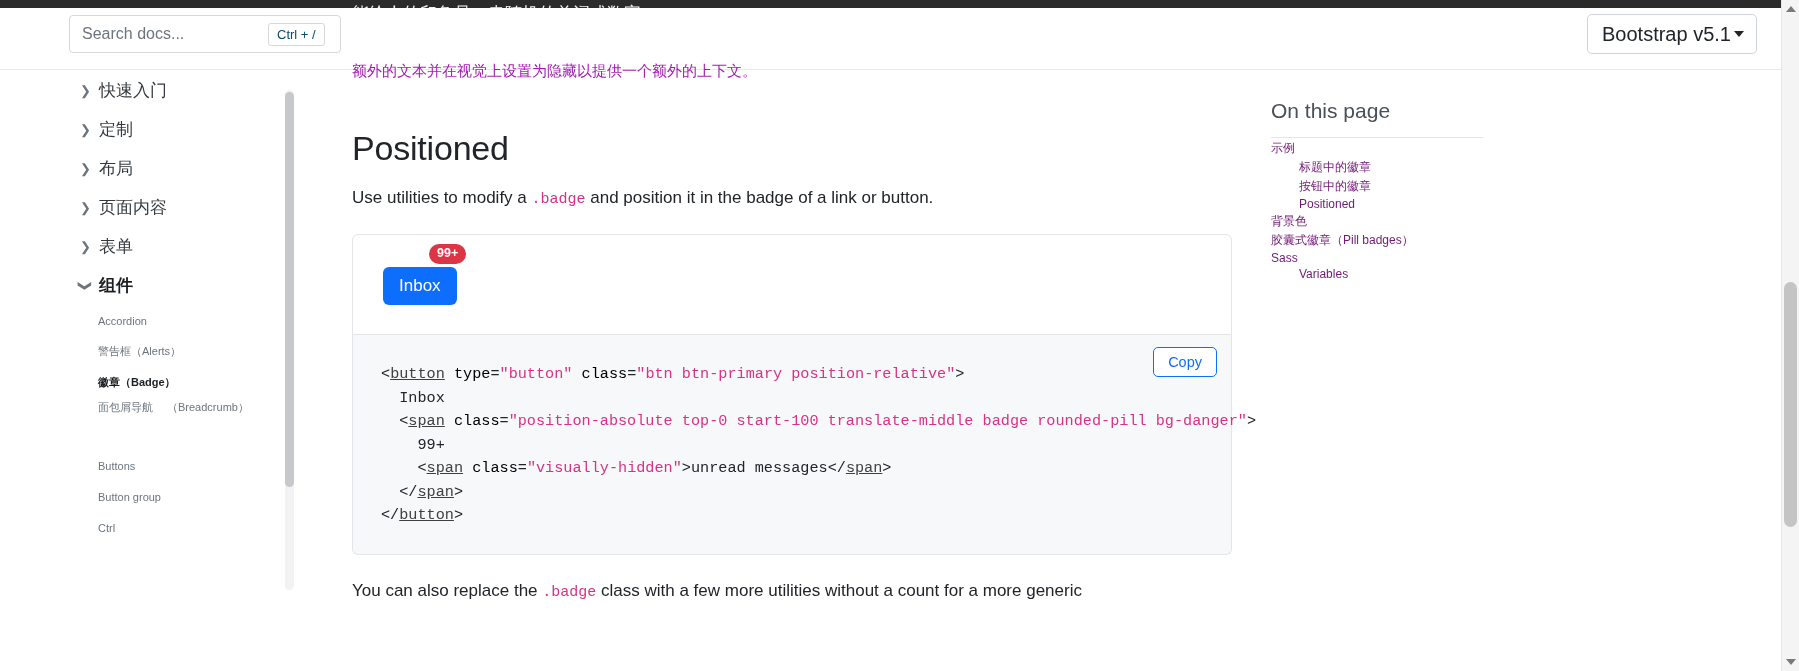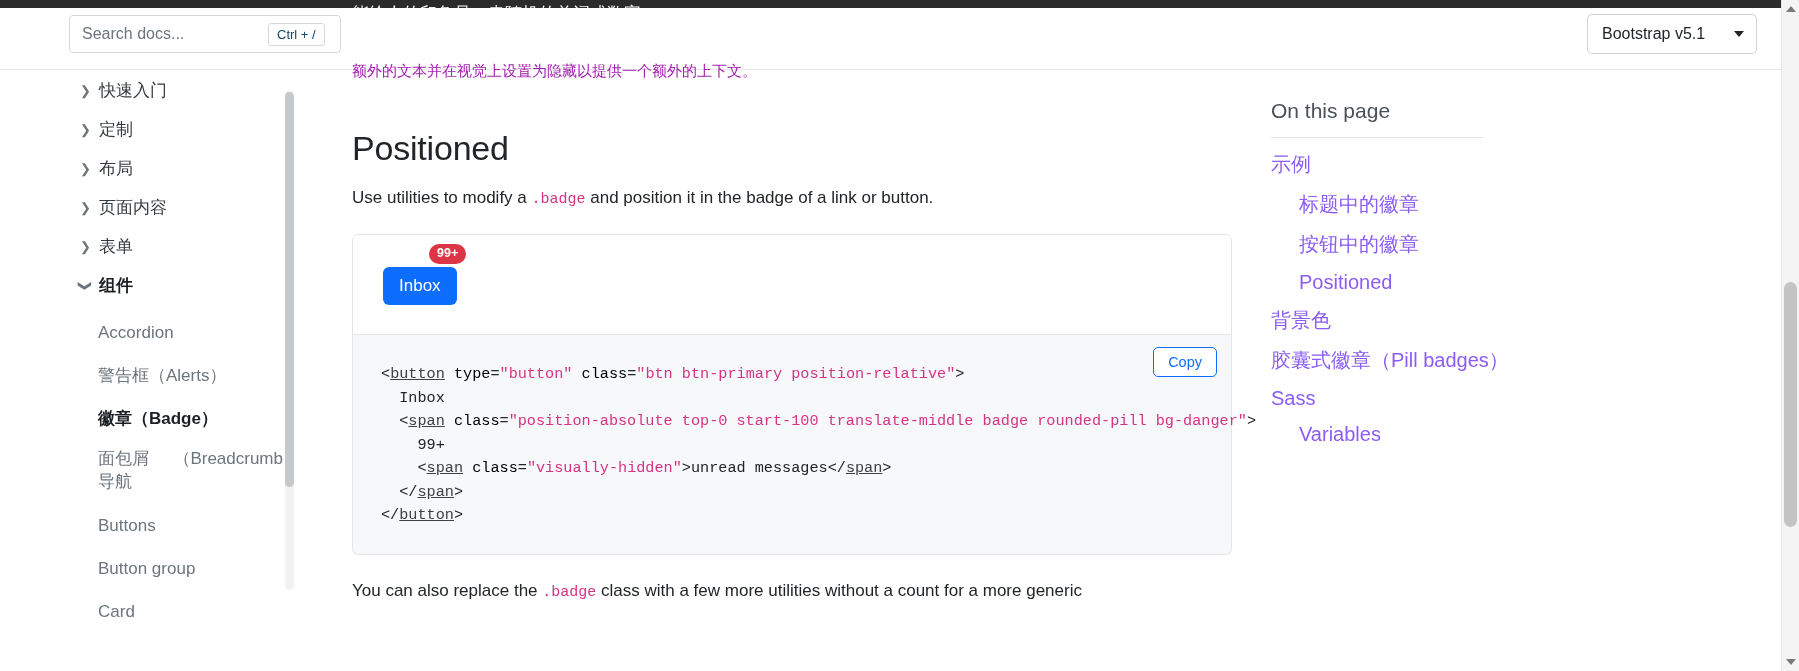--- a/index.html
+++ b/index.html
@@ -49,21 +49,21 @@
     background: #fff; white-space: nowrap; text-align: right;
   }
 
   .version-select {
     position: absolute; top: 14px; right: 42px;
     width: 170px; height: 40px;
     border: 1px solid #ced4da; border-radius: 5px;
     background: #fff;
     display: flex; align-items: center; justify-content: space-between;
     padding: 0 12px 0 14px;
-    font-size: 16px; color: #212529;
+    font-size: 20px; color: #212529;
     z-index: 45;
   }
   .caret { width: 0; height: 0; border-left: 5px solid transparent; border-right: 5px solid transparent; border-top: 6px solid #212529; }
 
   
   .faded-line { position: absolute; left: 352px; font-size: 17px; color: #f0f1f2; white-space: nowrap; z-index: 30; }
   .faded-1 { top: 2px; }
   .faded-2 { top: 44px; }
 
   .visible-line {
@@ -79,21 +79,21 @@
   .nav-section {
     display: flex; align-items: center; gap: 9px;
     padding: 0 0 0 80px; height: 39px;
     font-size: 17px; color: #343a40;
   }
   .nav-section.active { font-weight: bold; color: #1b1f23; }
   .chev { font-size: 13px; color: #6c757d; line-height: 1; width: 10px; display:inline-block;}
   .chev.open { transform: rotate(90deg); display:inline-block; }
   .nav-child {
     padding-left: 98px; height: 31px; display: flex; align-items: center;
-    font-size: 17px; color: #6c757d; margin-top: 12px;
+    font-size: 11px; color: #6c757d;
   }
   .nav-child.active { color: #1b1f23; font-weight: bold; }
   .nav-child.two-line { height: 52px; align-items: flex-start; padding-top: 2px; line-height: 1.35; flex-direction: row;}
   .nav-child .l2 { padding-left: 14px; }
 
   .sb-track {
     position: absolute; left: 285px; top: 90px; width: 9px; height: 500px;
     background: #f2f2f3; border-radius: 5px;
   }
   .sb-thumb {
@@ -149,21 +149,21 @@
   .t-attr { color: #000000; }
   .t-str  { color: #d63384; }
   .t-pun  { color: #212529; }
 
   p.after-p { font-size: 17px; color: #212529; margin: 26px 0 0 0; }
 
   
   .toc { position: absolute; top: 71px; left: 1271px; width: 260px; }
   .toc-title { font-size: 21px; color: #495057; margin: 28px 0 0 0; font-weight: normal; }
   .toc-rule { border-top: 1px solid #e3e5e8; margin-top: 14px; width: 212px; }
-  .toc-item { font-size: 20px; color: #8b5cf6; margin-top: 13px; }
+  .toc-item { font-size: 12px; color: #701a75; margin-top: 2px; }
   .toc-item.sub { padding-left: 28px; }
 
   
   .page-sb-track { position: absolute; top: 0; right: 0; width: 18px; height: 671px; background: #f4f4f4; border-left:1px solid #e6e6e6;}
   .page-sb-thumb { position: absolute; right: 2px; top: 282px; width: 13px; height: 245px; background: #c4c4c4; border-radius: 7px; }
   .page-sb-arrow { position: absolute; right: 3px; width: 0; height: 0; border-left: 5px solid transparent; border-right: 5px solid transparent; }
   .sb-up { top: 6px; border-bottom: 6px solid #7a7a7a; }
   .sb-down { bottom: 6px; border-top: 6px solid #7a7a7a; }
 </style>
 </head>
@@ -229,21 +229,21 @@
           <span>面包屑导航</span>
           <span class="l2">（Breadcrumb）</span>
         </div>
         <div class="nav-child">
           <span>Buttons</span>
         </div>
         <div class="nav-child">
           <span>Button group</span>
         </div>
         <div class="nav-child">
-          <span>Card</span>
+          <span>Ctrl</span>
         </div>
       </div>
   </nav>
   <div class="sb-track"></div>
   <div class="sb-thumb"></div>
 
   <main class="main">
     <h2 class="section-title">Positioned</h2>
     <p class="lead-p">
       <span>Use utilities to modify a </span><code class="inline">.badge</code><span> and position it in the badge of a link or button.</span>

